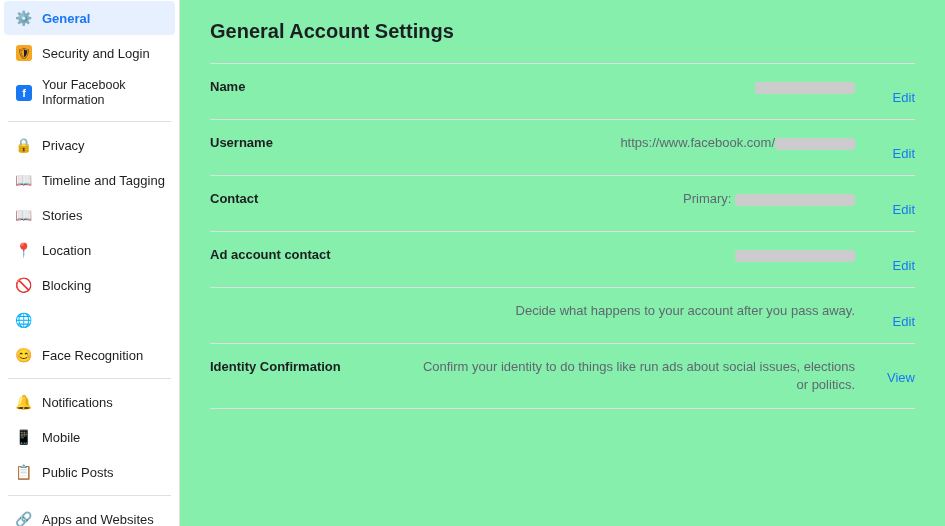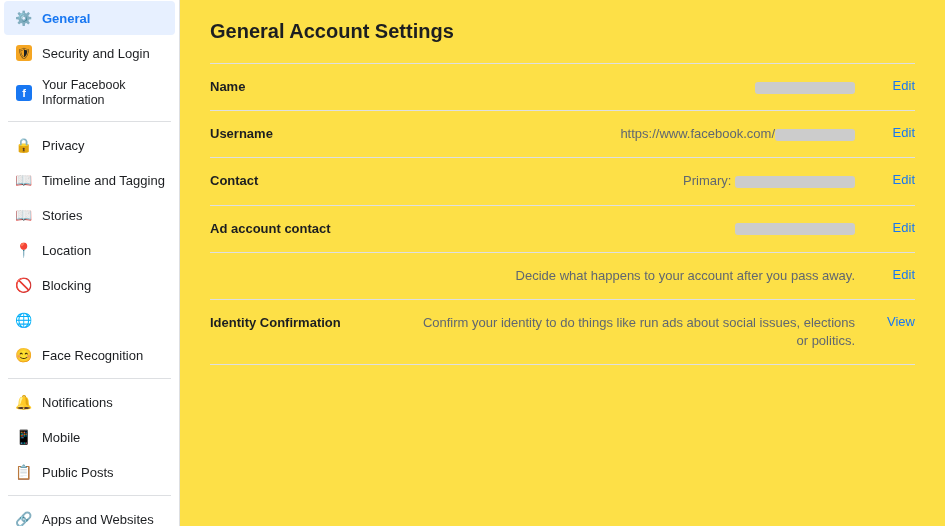--- a/index.html
+++ b/index.html
@@ -51,21 +51,21 @@
 
     .sidebar-divider {
       height: 1px;
       background: #dddfe2;
       margin: 6px 8px;
     }
 
     
     .main {
       flex: 1;
-      background: #fde047;
+      background: #86efac;
       padding: 20px 30px;
       overflow-y: auto;
     }
 
     .page-title {
       font-size: 20px;
       font-weight: bold;
       color: #1c1e21;
       margin-bottom: 20px;
     }
@@ -104,20 +104,21 @@
       border-radius: 3px;
       height: 12px;
       width: 100px;
       vertical-align: middle;
     }
 
     .settings-action {
       width: 60px;
       text-align: right;
       flex-shrink: 0;
+      margin-top: 12px;
     }
 
     .settings-action a {
       color: #1877f2;
       text-decoration: none;
       font-size: 13px;
       font-weight: normal;
     }
   </style>
 </head>

